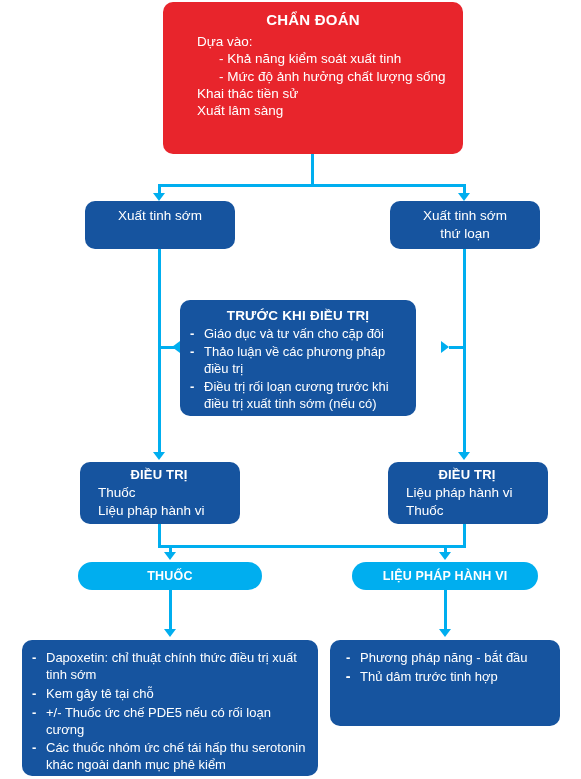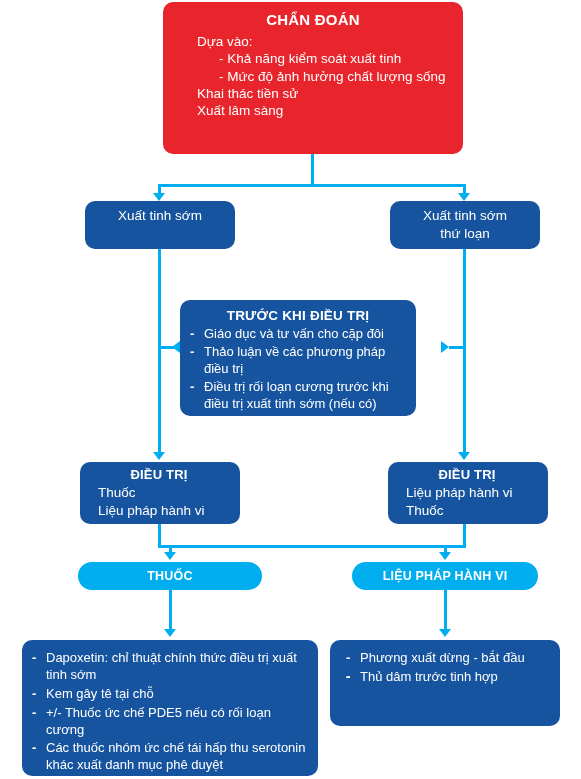--- a/index.html
+++ b/index.html
@@ -172,26 +172,26 @@
   </div>
   <div id="bar-behav" class="box lblue bar">
     <div class="ttl">LIỆU PHÁP HÀNH VI</div>
   </div>
 
   <div id="detail-left" class="box rnd dblue detail">
     <ul>
       <li><span class="dash">-</span><span>Dapoxetin: chỉ thuật chính thức điều trị xuất tinh sớm</span></li>
       <li><span class="dash">-</span><span>Kem gây tê tại chỗ</span></li>
       <li><span class="dash">-</span><span>+/- Thuốc ức chế PDE5 nếu có rối loạn cương</span></li>
-      <li><span class="dash">-</span><span>Các thuốc nhóm ức chế tái hấp thu serotonin khác xuất danh mục phê duyệt</span></li>
+      <li><span class="dash">-</span><span>Các thuốc nhóm ức chế tái hấp thu serotonin khác ngoài danh mục phê kiểm</span></li>
       <li><span class="dash">-</span><span>Điều trị phối hợp</span></li>
     </ul>
   </div>
 
   <div id="detail-right" class="box rnd dblue detail">
     <ul>
-      <li><span class="dash">-</span><span>Phương xuất dừng - bắt đầu</span></li>
+      <li><span class="dash">-</span><span>Phương pháp năng - bắt đầu</span></li>
       <li><span class="dash">-</span></li>
       <li><span class="dash">-</span><span>Thủ dâm trước tinh hợp</span></li>
     </ul>
   </div>
 
 </div>
 
 </body></html>

